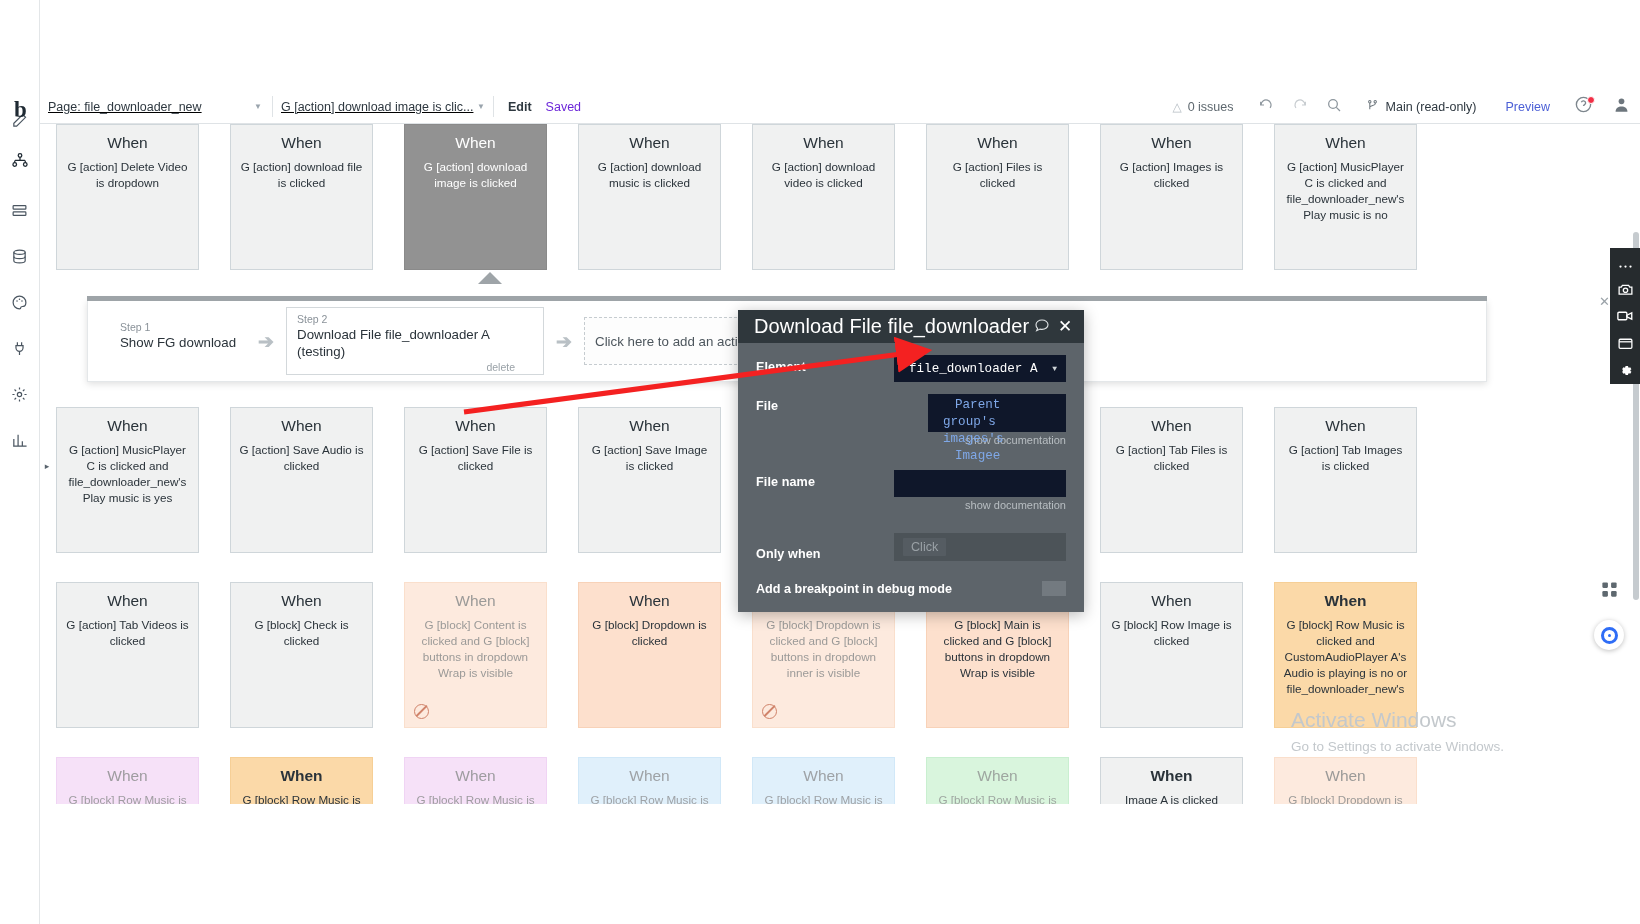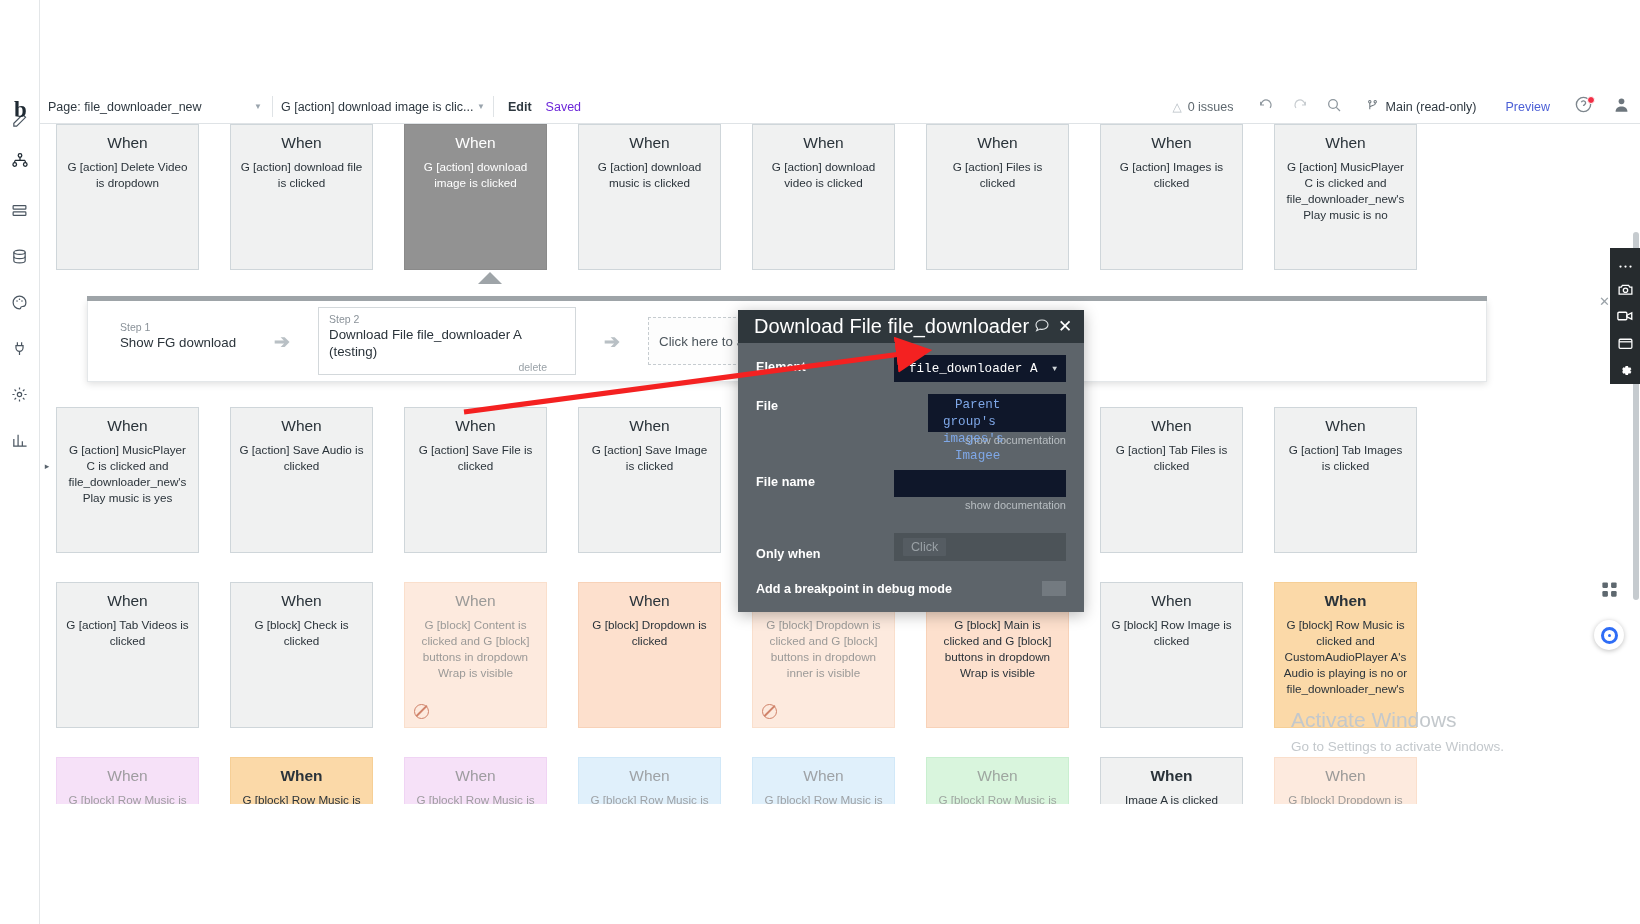--- a/index.html
+++ b/index.html
@@ -38,21 +38,21 @@
 
   
   #topbar {
     position: absolute; left: 40px; top: 90px; width: 1600px; height: 34px;
     background: #fff; border-bottom: 1px solid #dfe3e6;
     display: flex; align-items: stretch; z-index: 40;
   }
   .tb-sep { width: 1px; background: #dfe3e6; margin: 6px 0; }
   .tb-dd {
     display: flex; align-items: center; height: 100%;
-    padding: 0 10px 0 8px; cursor: pointer; position: relative;
+    padding: 0 10px 0 8px; cursor: pointer; position: relative; text-decoration: underline;
   }
   .tb-dd-label { font-size: 12.5px; color: #2e3840; white-space: nowrap; }
   .caret { margin-left: 10px; color: #9aa4ad; font-size: 8px; line-height: 1; }
   #page-dd { width: 232px; }
   #page-dd .caret { position: absolute; right: 10px; }
   #wf-dd { width: 220px; }
   #wf-dd .caret { position: absolute; right: 8px; }
   #btn-edit {
     display: flex; align-items: center; padding: 0 14px; cursor: pointer;
     font-size: 12.5px; font-weight: 700; color: #2e3840;
@@ -156,21 +156,21 @@
     background: #9ea4a8; z-index: 21;
   }
   #steps-pointer {
     position: absolute; left: 478px; top: 272px; z-index: 22;
     width: 0; height: 0;
     border-left: 12px solid transparent; border-right: 12px solid transparent;
     border-bottom: 12px solid #9ea4a8;
   }
   #steps-inner {
     position: absolute; left: 0; top: 0; height: 100%;
-    display: flex; align-items: center; padding-left: 22px; gap: 16px;
+    display: flex; align-items: center; padding-left: 22px; gap: 0;
   }
   .step-box {
     position: relative; padding: 5px 10px 14px; min-height: 48px;
     display: flex; flex-direction: column; justify-content: center; cursor: pointer;
   }
   .step-box.boxed { border: 1px solid #d3d8db; width: 258px; }
   .step-box.dashed {
     border: 1px dashed #c6ccd0; width: 258px; background: #fdfdfd;
     justify-content: center; padding-bottom: 5px;
   }

